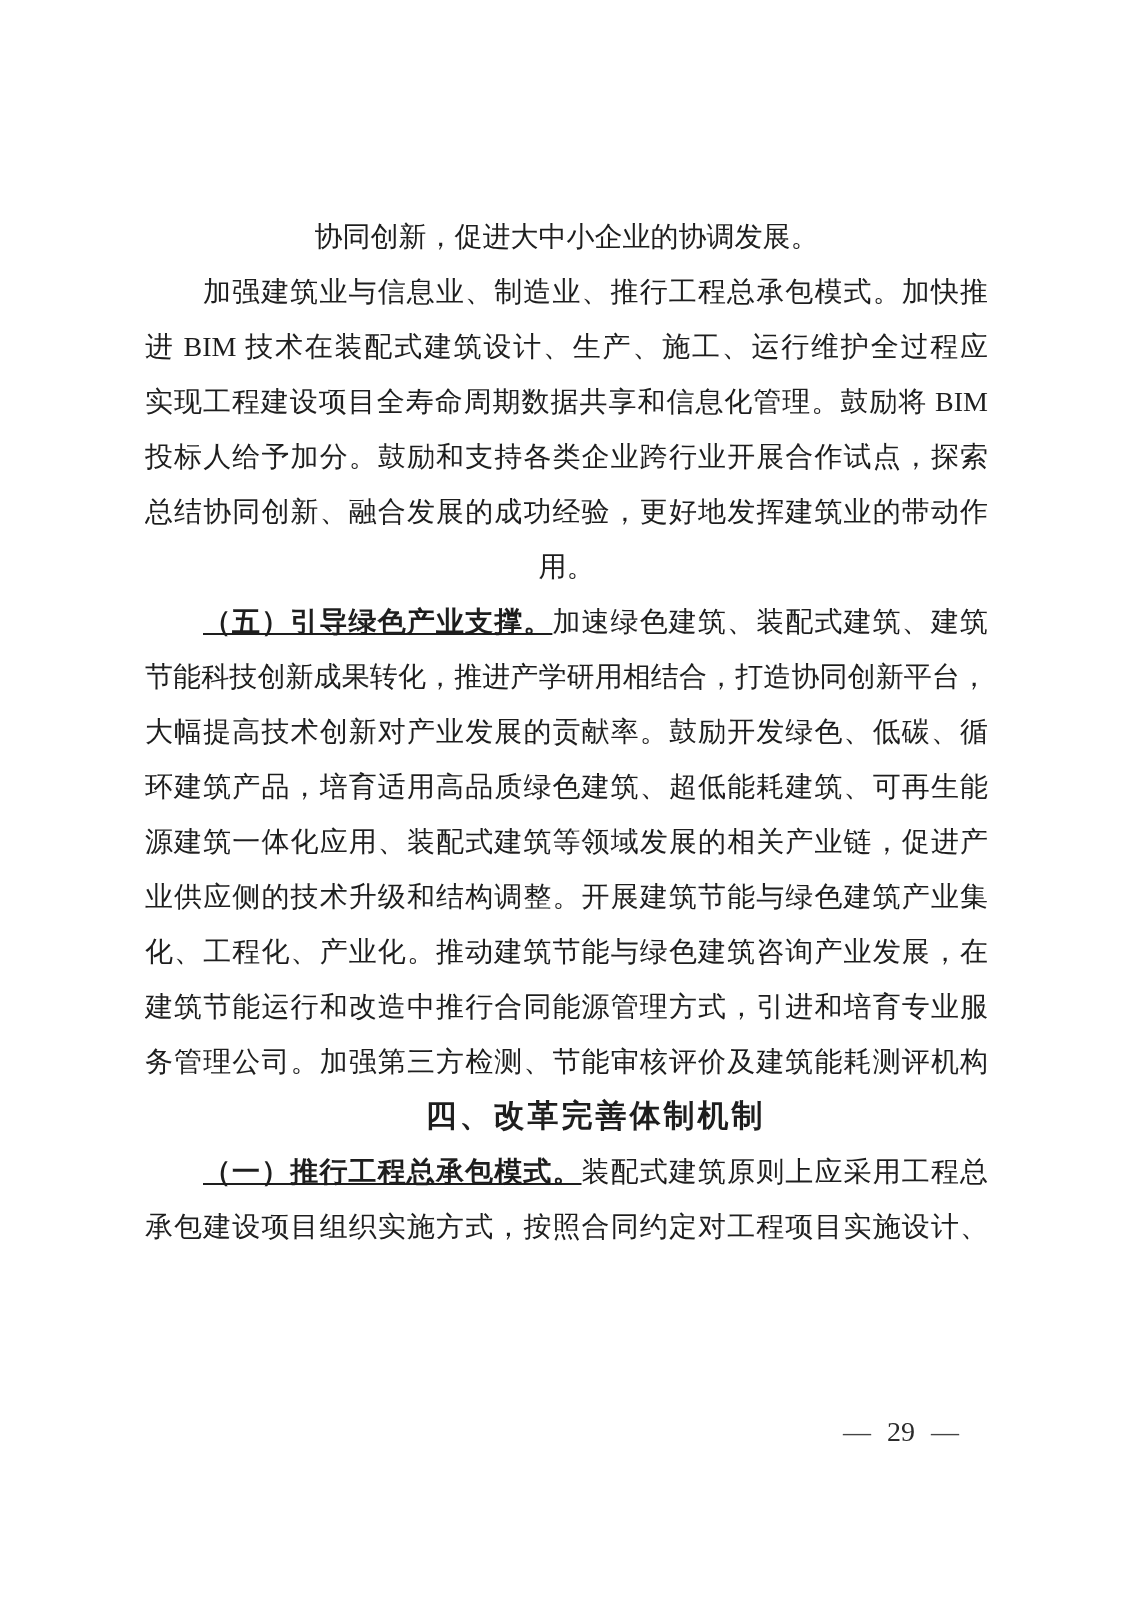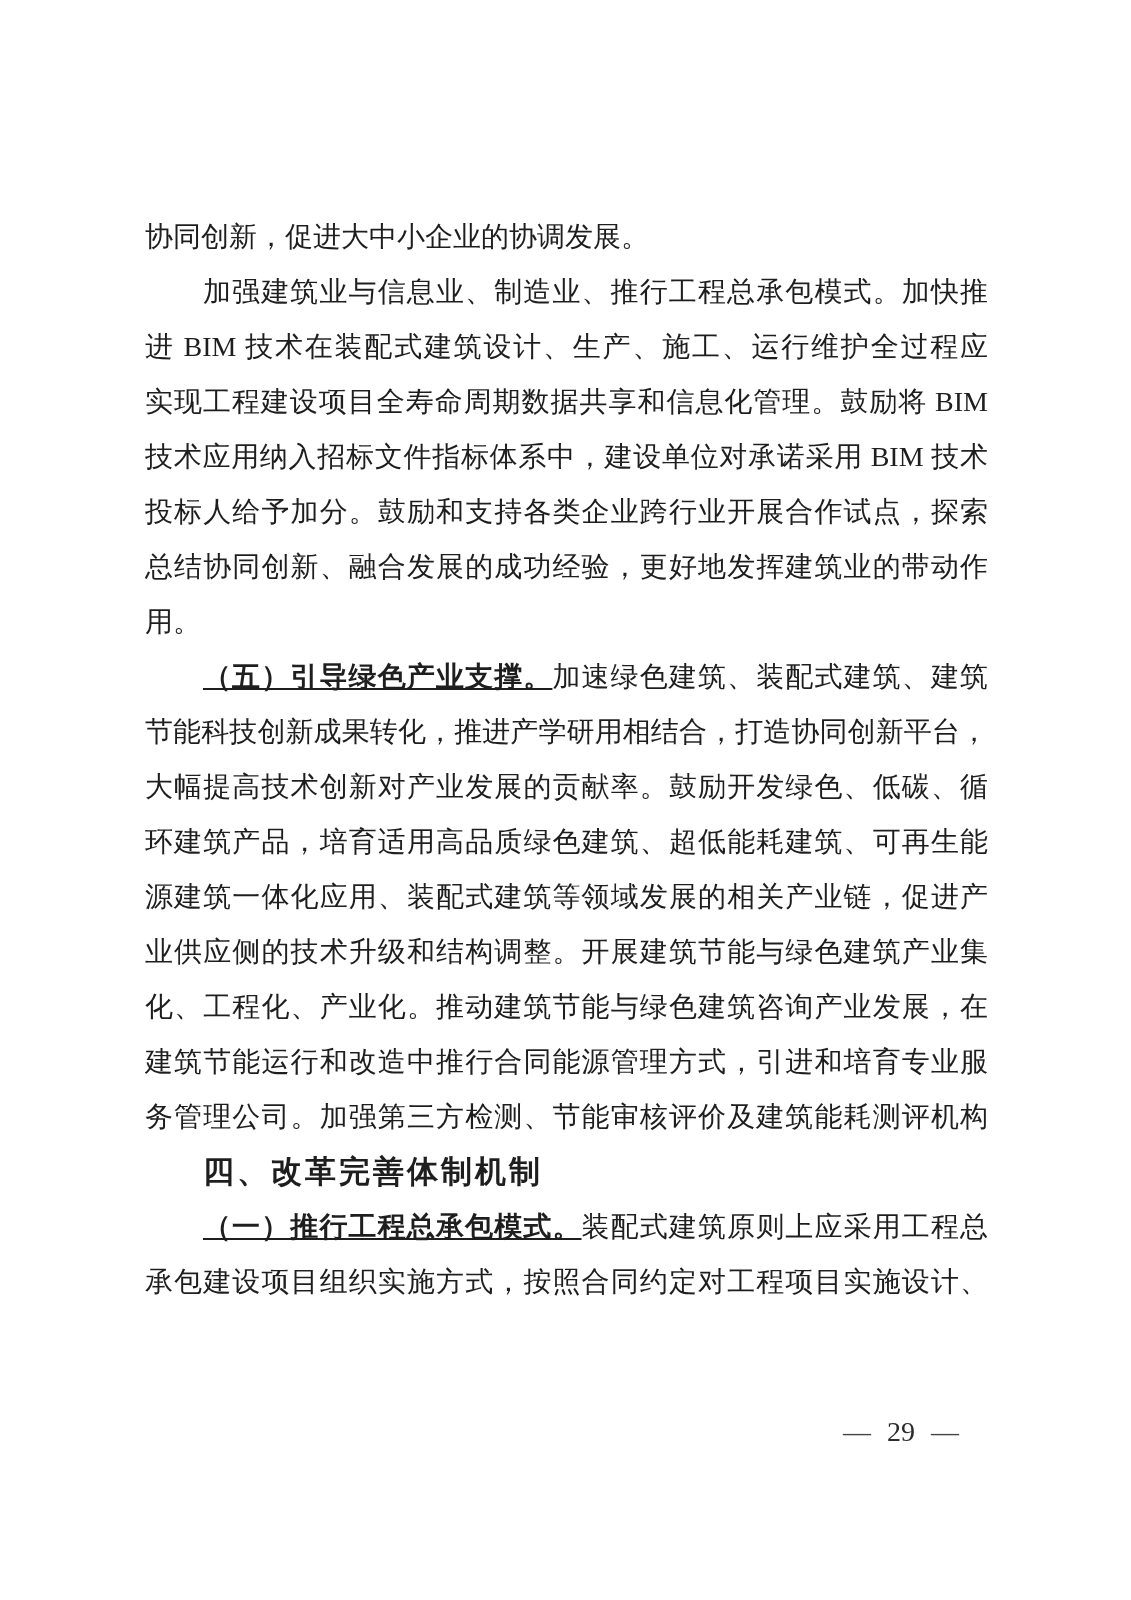--- a/index.html
+++ b/index.html
@@ -15,34 +15,34 @@
   .doc {
     position: absolute;
     left: 145px;
     top: 209px;
     width: 843px;
   }
   .line {
     font-size: 28px;
     height: 55px;
     line-height: 55px;
-    text-align: left;
+    text-align: center;
     white-space: normal;
     overflow: hidden;
   }
   .line.justify {
     text-align: justify;
     text-align-last: justify;
     text-justify: inter-character;
   }
   .line.indent { text-indent: 58px; }
   .seg-normal { font-weight: normal; }
   .seg-kai { font-weight: bold; text-decoration: underline; }
   .seg-hei {
-    font-family: Liberation Sans, sans-serif;
+    font-family: Liberation Mono, monospace;
     font-weight: bold;
     font-size: 31px;
     letter-spacing: 3px;
   }
   .footer {
     position: absolute;
     top: 1416px;
     right: 172px;
     font-size: 28px;
     color: #2b2b2b;
@@ -55,21 +55,20 @@
 </style>
 </head>
 <body>
 
 <div class="page">
   <div class="doc">
       <div class="line"><span class="seg-normal">协同创新，促进大中小企业的协调发展。</span></div>
       <div class="line justify indent"><span class="seg-normal">加强建筑业与信息业、制造业、推行工程总承包模式。加快推</span></div>
       <div class="line justify"><span class="seg-normal">进 BIM 技术在装配式建筑设计、生产、施工、运行维护全过程应用，</span></div>
       <div class="line justify"><span class="seg-normal">实现工程建设项目全寿命周期数据共享和信息化管理。鼓励将 BIM</span></div>
-      <div class="line justify"><span class="seg-normal">技术应用纳入招标文件指标体系中，建设单位对承诺采用 BIM 技术</span></div>
       <div class="line justify"><span class="seg-normal">投标人给予加分。鼓励和支持各类企业跨行业开展合作试点，探索</span></div>
       <div class="line justify"><span class="seg-normal">总结协同创新、融合发展的成功经验，更好地发挥建筑业的带动作</span></div>
       <div class="line"><span class="seg-normal">用。</span></div>
       <div class="line justify indent"><span class="seg-kai">（五）引导绿色产业支撑。</span><span class="seg-normal">加速绿色建筑、装配式建筑、建筑</span></div>
       <div class="line justify"><span class="seg-normal">节能科技创新成果转化，推进产学研用相结合，打造协同创新平台，</span></div>
       <div class="line justify"><span class="seg-normal">大幅提高技术创新对产业发展的贡献率。鼓励开发绿色、低碳、循</span></div>
       <div class="line justify"><span class="seg-normal">环建筑产品，培育适用高品质绿色建筑、超低能耗建筑、可再生能</span></div>
       <div class="line justify"><span class="seg-normal">源建筑一体化应用、装配式建筑等领域发展的相关产业链，促进产</span></div>
       <div class="line justify"><span class="seg-normal">业供应侧的技术升级和结构调整。开展建筑节能与绿色建筑产业集</span></div>
       <div class="line justify"><span class="seg-normal">化、工程化、产业化。推动建筑节能与绿色建筑咨询产业发展，在</span></div>

